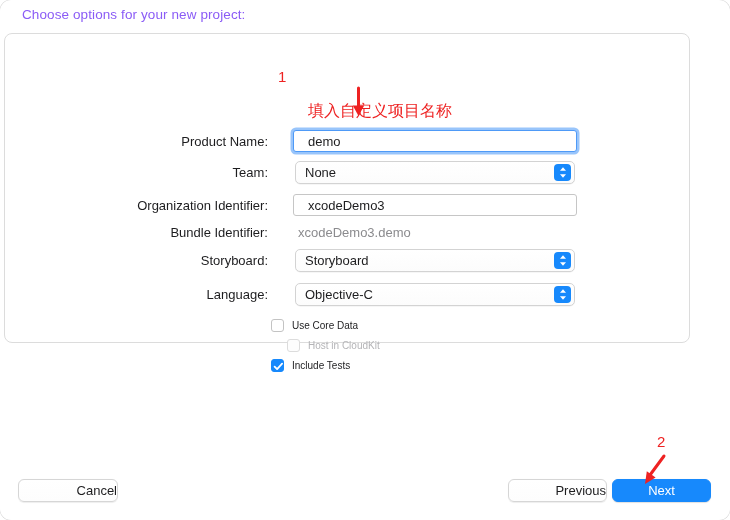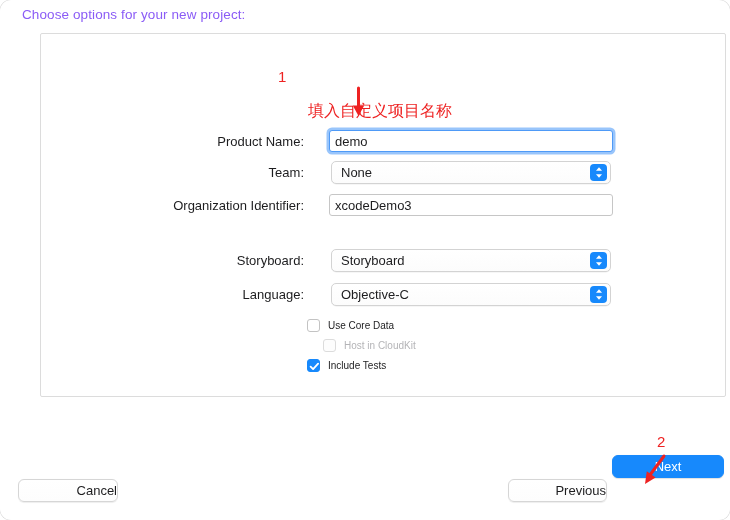--- a/index.html
+++ b/index.html
@@ -34,26 +34,26 @@
     top: 7px;
     font-size: 13.5px;
     color: #8b5cf6;
     letter-spacing: 0.1px;
     white-space: nowrap;
   }
 
   
   .panel {
     position: absolute;
-    left: 40px;
+    left: 4px;
     top: 33px;
     width: 686px;
-    height: 364px;
+    height: 310px;
     border: 1px solid #dcdcdc;
-    border-radius: 2px;
+    border-radius: 8px;
     background: #ffffff;
     box-sizing: border-box;
   }
 
   
   .row {
     position: absolute;
     left: 0;
     width: 100%;
     height: 24px;
@@ -75,21 +75,21 @@
     left: 288px;
     width: 284px;
     height: 22px;
     box-sizing: border-box;
     background: #ffffff;
     border: 1px solid #c6c6c6;
     border-radius: 3px;
     font-size: 13px;
     color: #1d1d1f;
     line-height: 20px;
-    padding: 0 5px;
+    padding: 0 14px;
     outline: none;
     font-family: "Liberation Sans", sans-serif;
   }
   .textfield.focused {
     border: 1px solid #4e9af7;
     box-shadow: 0 0 0 2.5px rgba(70,150,247,0.55);
   }
 
   
   .statictext {
@@ -244,20 +244,24 @@
           </svg>
         </span>
       </div>
     </div>
 
     <div class="row" style="top:160px;">
       <div class="row-label">Organization Identifier:</div>
       <input class="textfield" type="text" value="xcodeDemo3" style="">
     </div>
 
+    <div class="row" style="top:187px;">
+      <div class="row-label">Bundle Identifier:</div>
+      <div class="statictext">xcodeDemo3.demo</div>
+    </div>
 
     <div class="row" style="top:215px;">
       <div class="row-label">Storyboard:</div>
       <div class="popup">
         <span class="value">Storyboard</span>
         <span class="chevbox">
           <svg width="10" height="13" viewBox="0 0 10 13">
             <path d="M5 1.3 L8 4.7 H2 Z" fill="#ffffff"></path>
             <path d="M5 11.7 L8 8.3 H2 Z" fill="#ffffff"></path>
           </svg>
@@ -296,21 +300,21 @@
       </span>
       <span class="cb-label">Include Tests</span>
     </div>
 
   </div>
 
   <div class="btn plain" style="left:18px; top:479px; width:100px;">Cancel</div>
 
   <div class="btn plain" style="left:508px; top:479px; width:99px;">Previous</div>
 
-  <div class="btn primary" style="left:612px; top:455px; width:112px;border-radius:6px;">Next</div>
+  <div class="btn primary" style="left:612px; top:479px; width:99px;border-radius:6px;">Next</div>
 
   <div class="anno-text anno-num" style="left:278px; top:68px;">1</div>
 
   <div class="anno-text anno-cn" style="left:308px; top:67px;margin-top:34px;">填入自定义项目名称</div>
 
   <svg class="anno-arrow" style="left:345px; top:86px;" width="30" height="34" viewBox="0 0 30 34">
     <path d="M13.5 2 L13.5 21" stroke="#ee2222" stroke-width="3" stroke-linecap="round" fill="none"></path>
     <path d="M13.5 30 L7.8 19.5 L19.2 19.5 Z" fill="#ee2222"></path>
   </svg>
 

